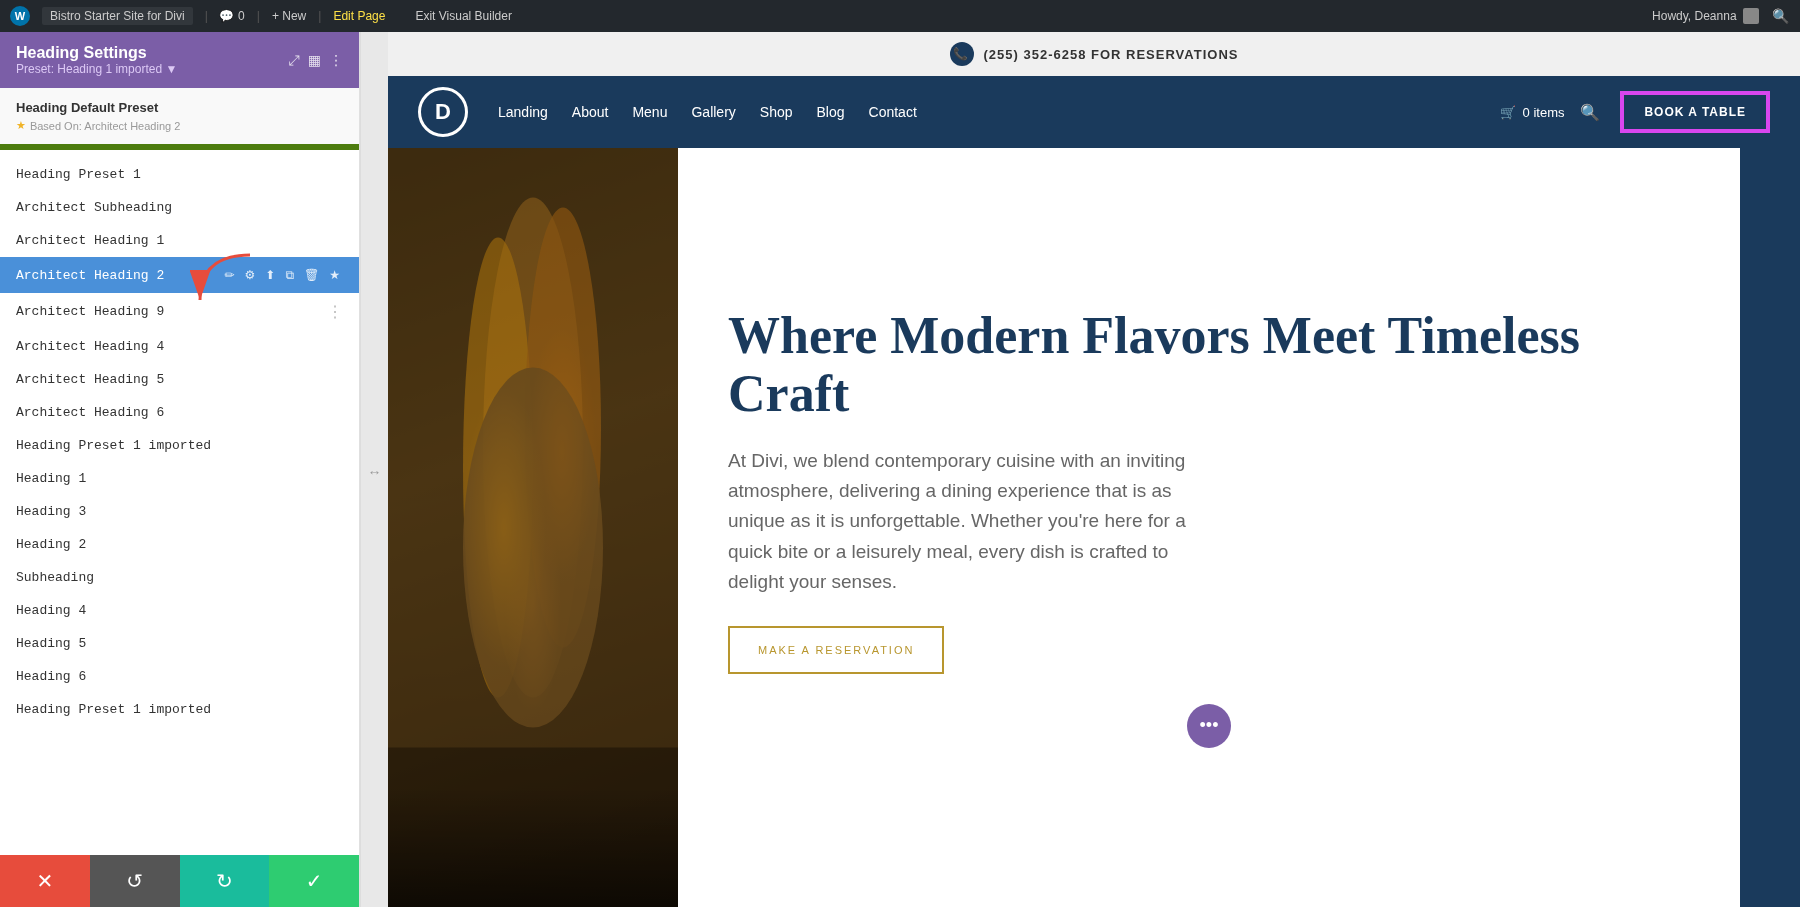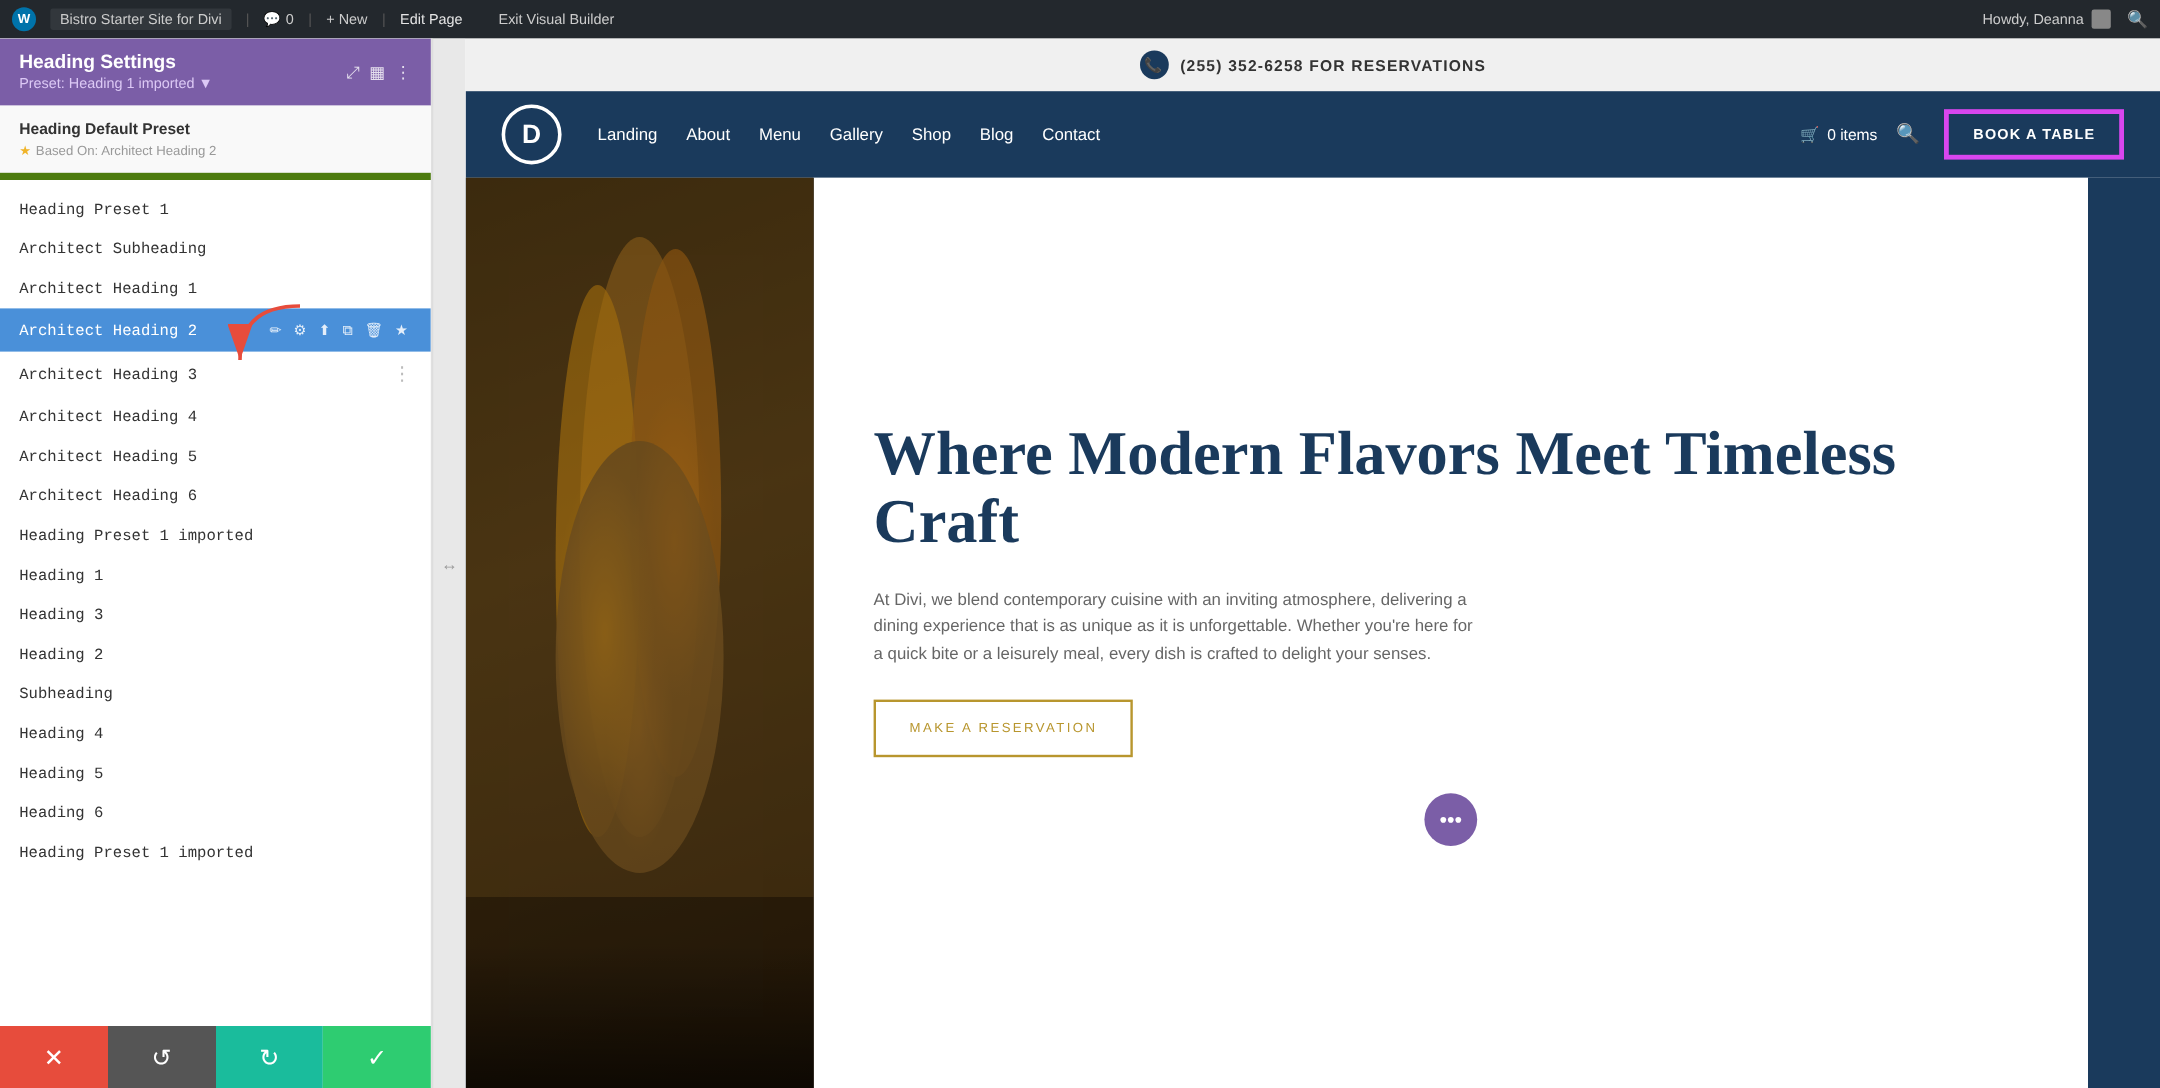--- a/index.html
+++ b/index.html
@@ -21,21 +21,21 @@
       width: 20px; height: 20px; background: #0073aa; border-radius: 50%;
       display: flex; align-items: center; justify-content: center;
       color: white; font-weight: bold; font-size: 11px; flex-shrink: 0;
     }
     .admin-bar .site-name {
       background: #32373c; padding: 2px 8px; border-radius: 2px; color: #ccc;
     }
     .admin-bar .sep { color: #555; }
     .admin-bar .new-btn { color: #ccc; }
     .admin-bar .comments { color: #ccc; }
-    .admin-bar .edit-page { color: #e5e5e5; }
+    .admin-bar .edit-page { color: #fde047; }
     .admin-bar .exit-vb { color: #ccc; padding-left: 18px; }
     .admin-bar .howdy { margin-left: auto; color: #ccc; display: flex; align-items: center; gap: 6px; }
     .admin-bar .avatar { width: 16px; height: 16px; background: #888; border-radius: 2px; }
     .admin-bar .search-icon-admin { color: #ccc; font-size: 14px; margin-left: 8px; }
 
     
     .main-layout {
       display: flex;
       flex: 1;
       overflow: hidden;
@@ -243,21 +243,21 @@
     .hero-content .welcome { color: #b8962e; font-size: 11px; font-weight: 700; letter-spacing: 2px; margin-bottom: 16px; }
     .hero-content h1 {
       font-size: 52px;
       font-weight: 800;
       color: #1a3a5c;
       line-height: 1.1;
       margin-bottom: 24px;
       font-family: Georgia, serif;
     }
     .hero-content p {
-      font-size: 14px; color: #666; line-height: 1.6; margin-bottom: 28px;
+      font-size: 19px; color: #666; line-height: 1.6; margin-bottom: 28px;
       max-width: 500px;
     }
     .reservation-btn {
       display: inline-block;
       border: 2px solid #b8962e;
       color: #b8962e;
       background: transparent;
       padding: 16px 28px;
       font-size: 11px;
       font-weight: 400;
@@ -348,21 +348,21 @@
         <div class="item-actions">
           <span class="act-icon">✏</span>
           <span class="act-icon">⚙</span>
           <span class="act-icon">⬆</span>
           <span class="act-icon">⧉</span>
           <span class="act-icon">🗑</span>
           <span class="act-icon">★</span>
         </div>
       </div>
       <div class="preset-item" style="position:relative;">
-        <span class="item-label">Architect Heading 3</span>
+        <span class="item-label">Architect Heading 9</span>
         <span class="three-dots">⋮</span>
       </div>
       <div class="preset-item">
         <span class="item-label">Architect Heading 4</span>
       </div>
       <div class="preset-item">
         <span class="item-label">Architect Heading 5</span>
       </div>
       <div class="preset-item">
         <span class="item-label">Architect Heading 6</span>

